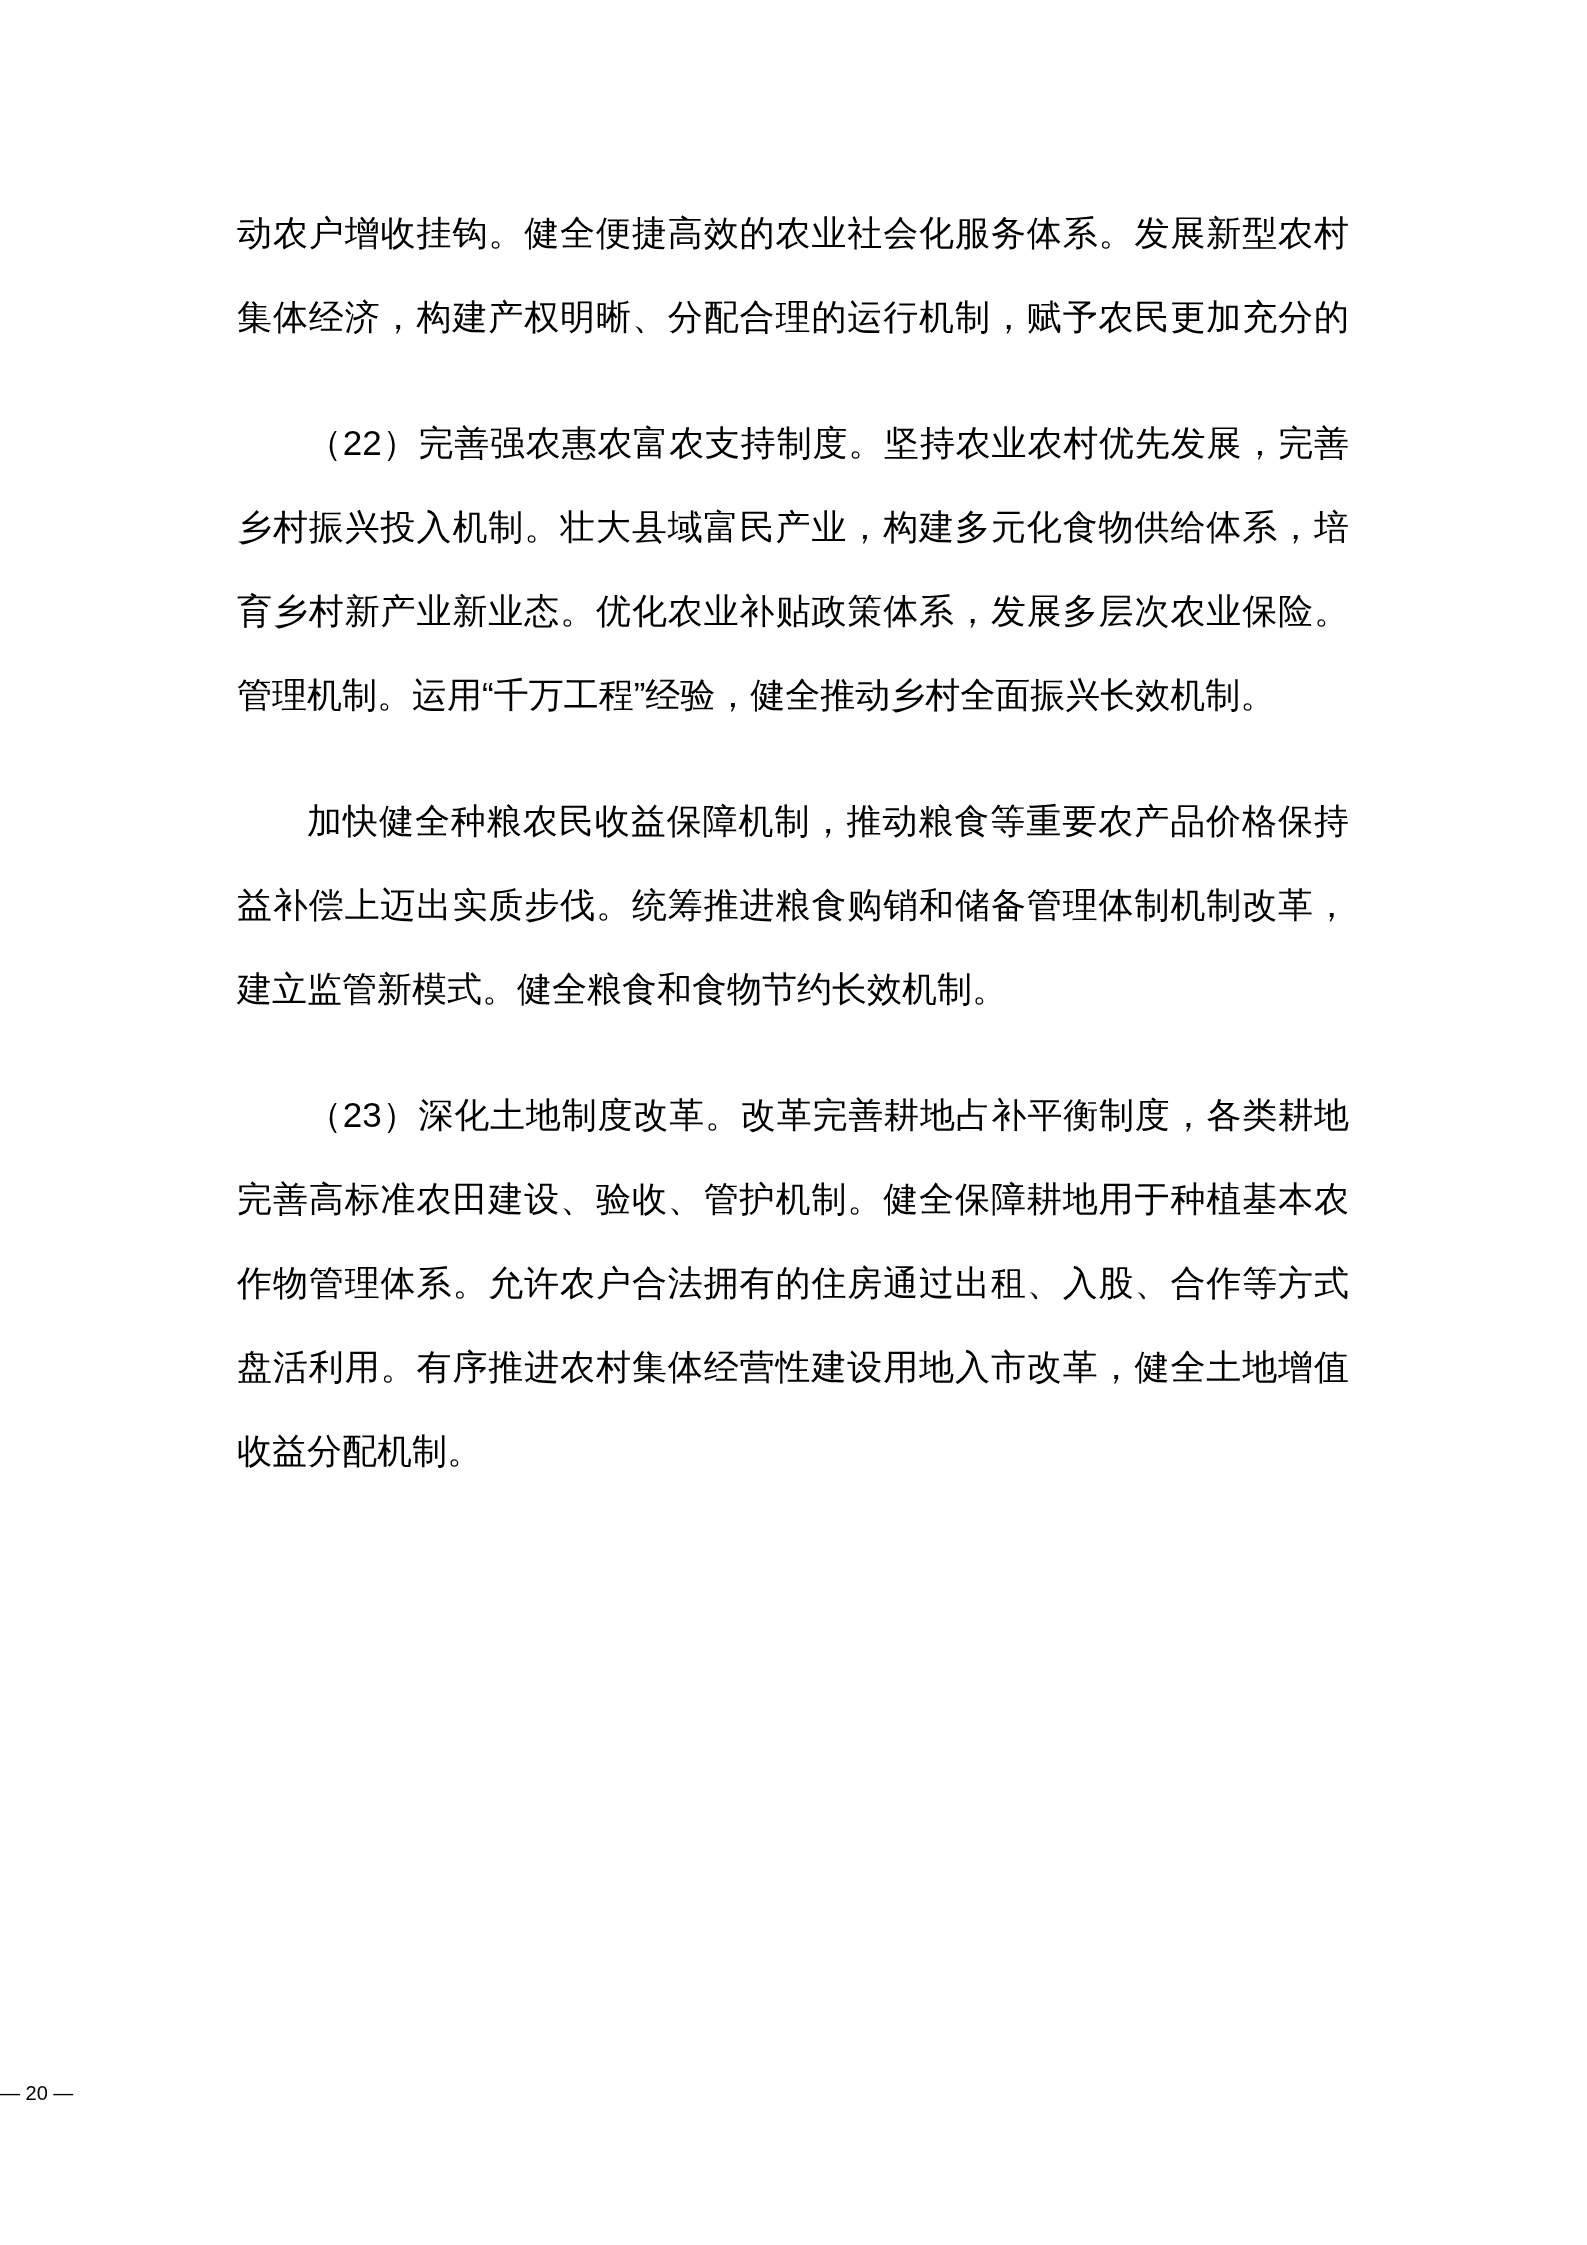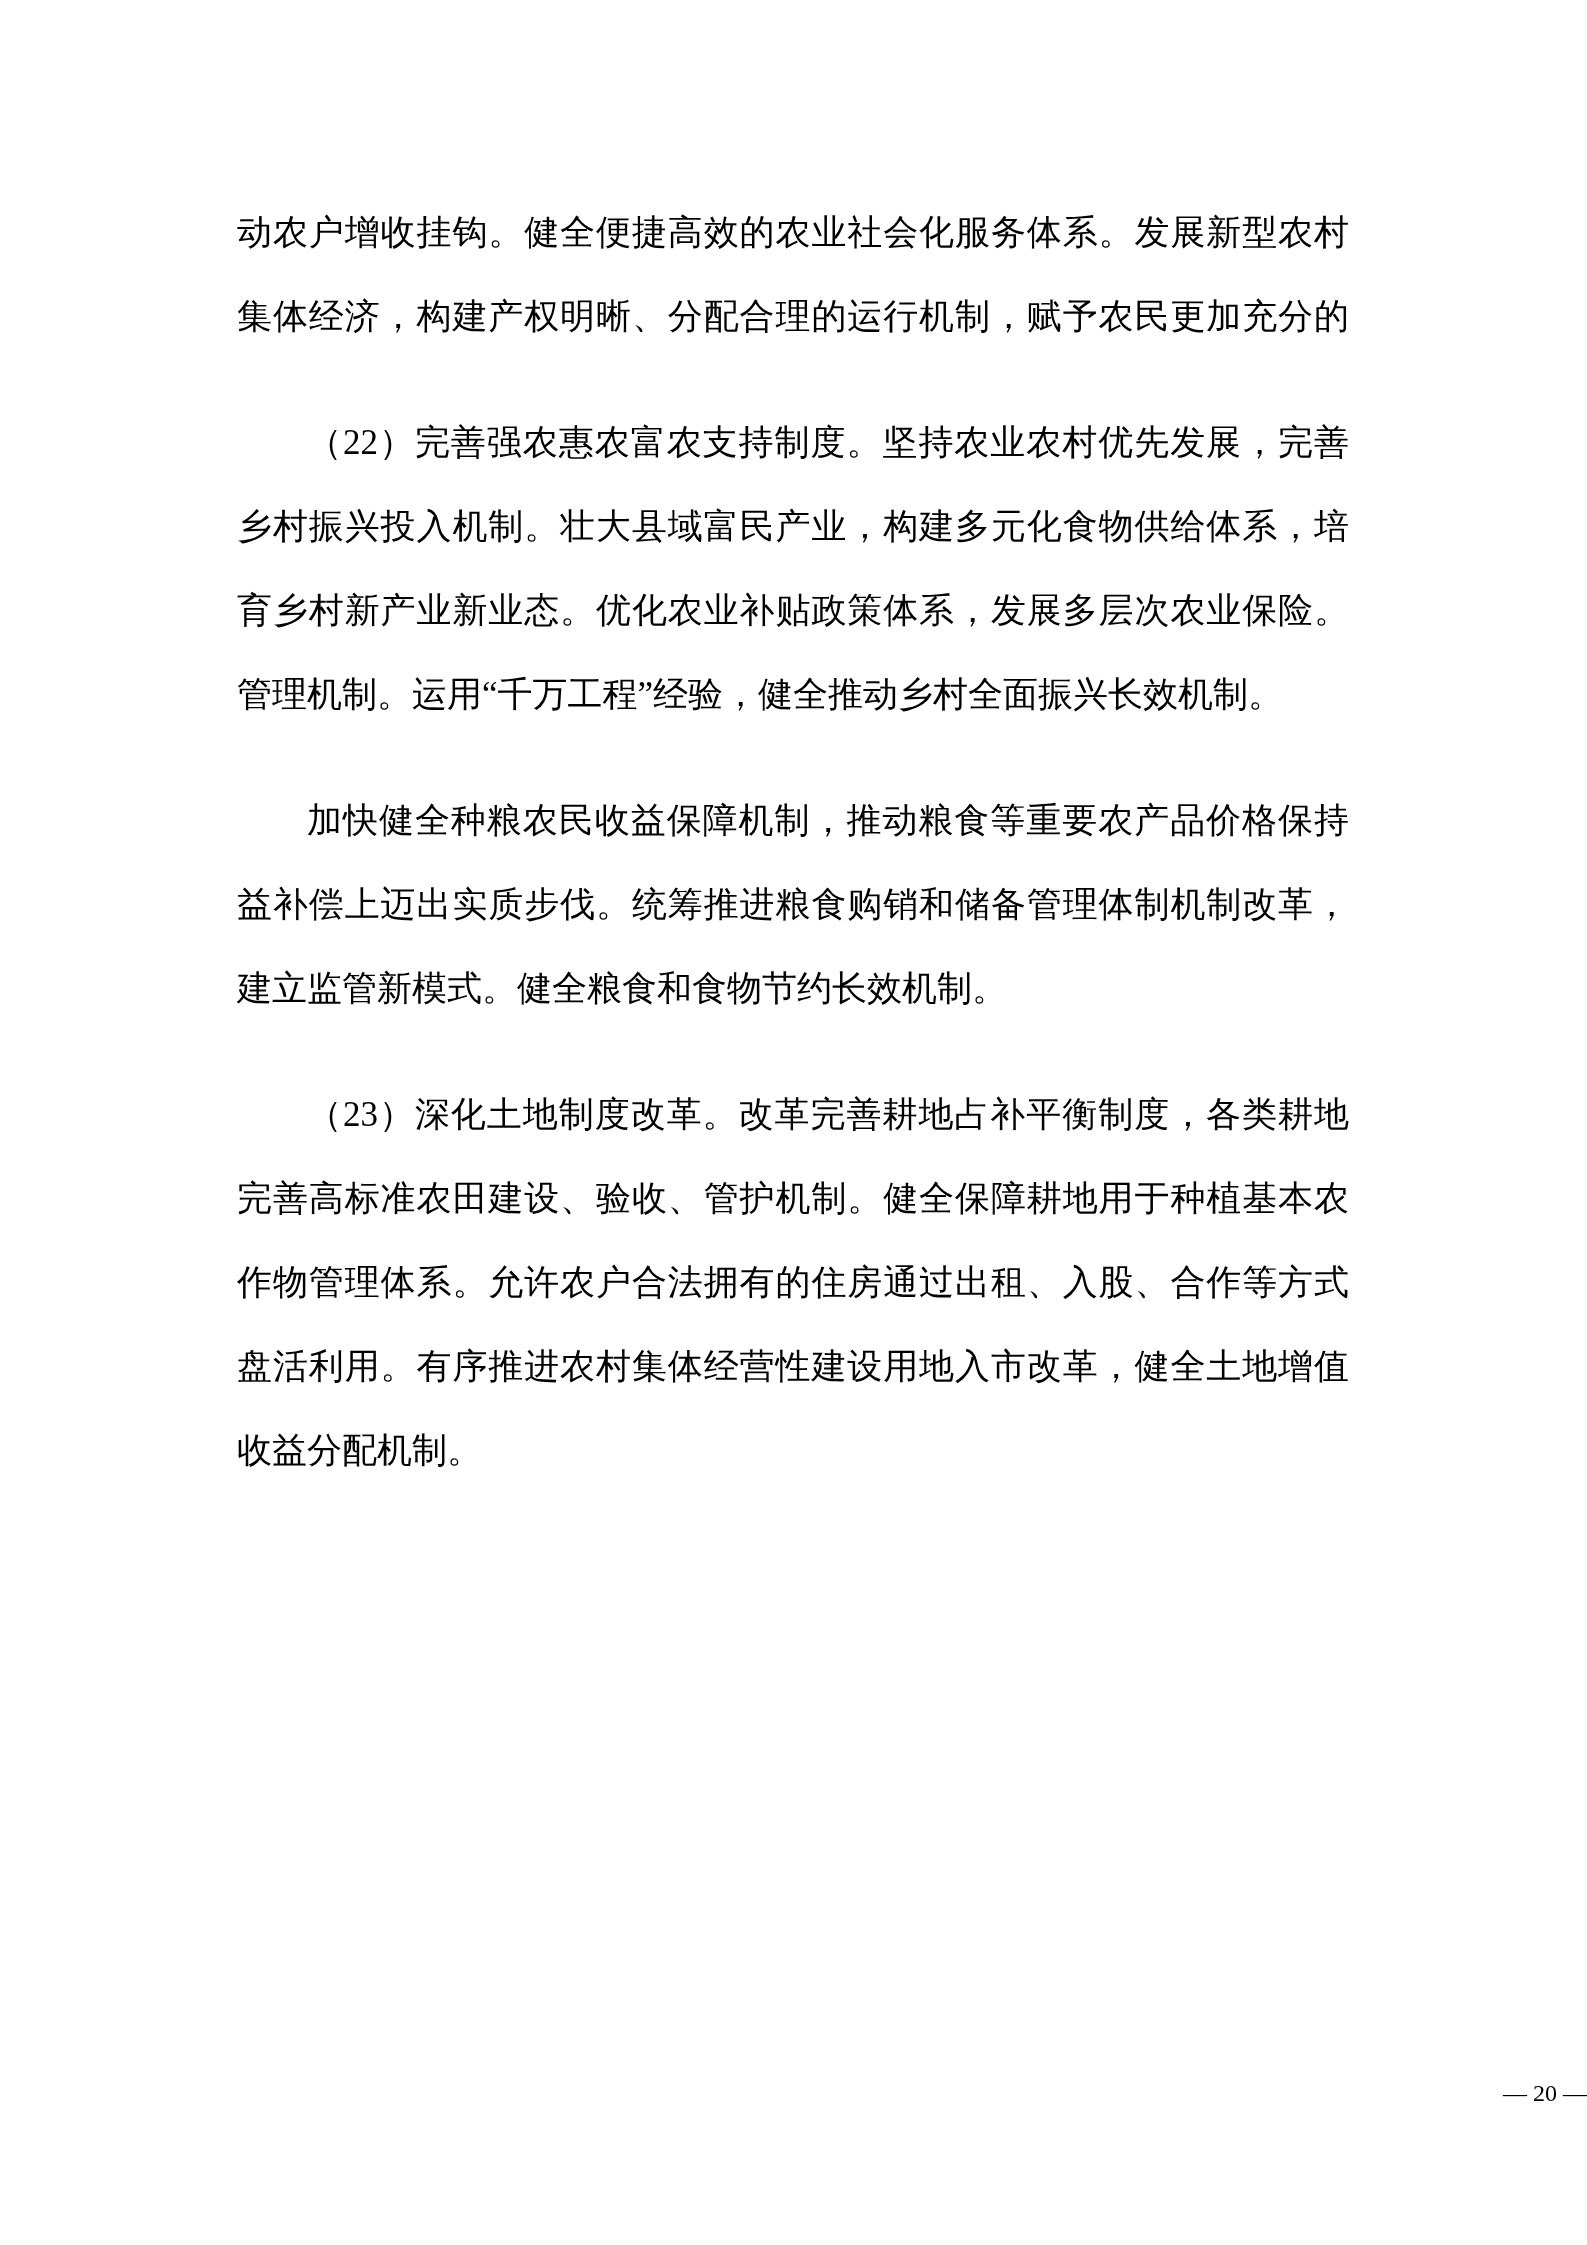--- a/index.html
+++ b/index.html
@@ -6,21 +6,21 @@
     margin: 0;
     padding: 0;
     background: #ffffff;
   }
   .page {
     position: relative;
     width: 1587px;
     height: 2245px;
     background: #ffffff;
     color: #000000;
-    font-family: Liberation Serif, serif;
+    font-family: Liberation Sans, sans-serif;
     overflow: hidden;
   }
   .body-text {
     position: absolute;
     left: 237px;
     top: 191px;
     width: 1112px;
   }
   .para {
     margin: 0 0 42px 0;
@@ -39,22 +39,22 @@
     text-align-last: left;
   }
   .para.indented .line:first-child {
     text-indent: 70px;
   }
   .page-footer {
     position: absolute;
     left: 0;
     top: 2078px;
     width: 100%;
-    text-align: right;
-    font-size: 24px;
+    text-align: left;
+    font-size: 20px;
     line-height: 30px;
     color: #000000;
   }
 </style>
 </head>
 <body>
 
 <div class="page">
 
   <main class="body-text">

